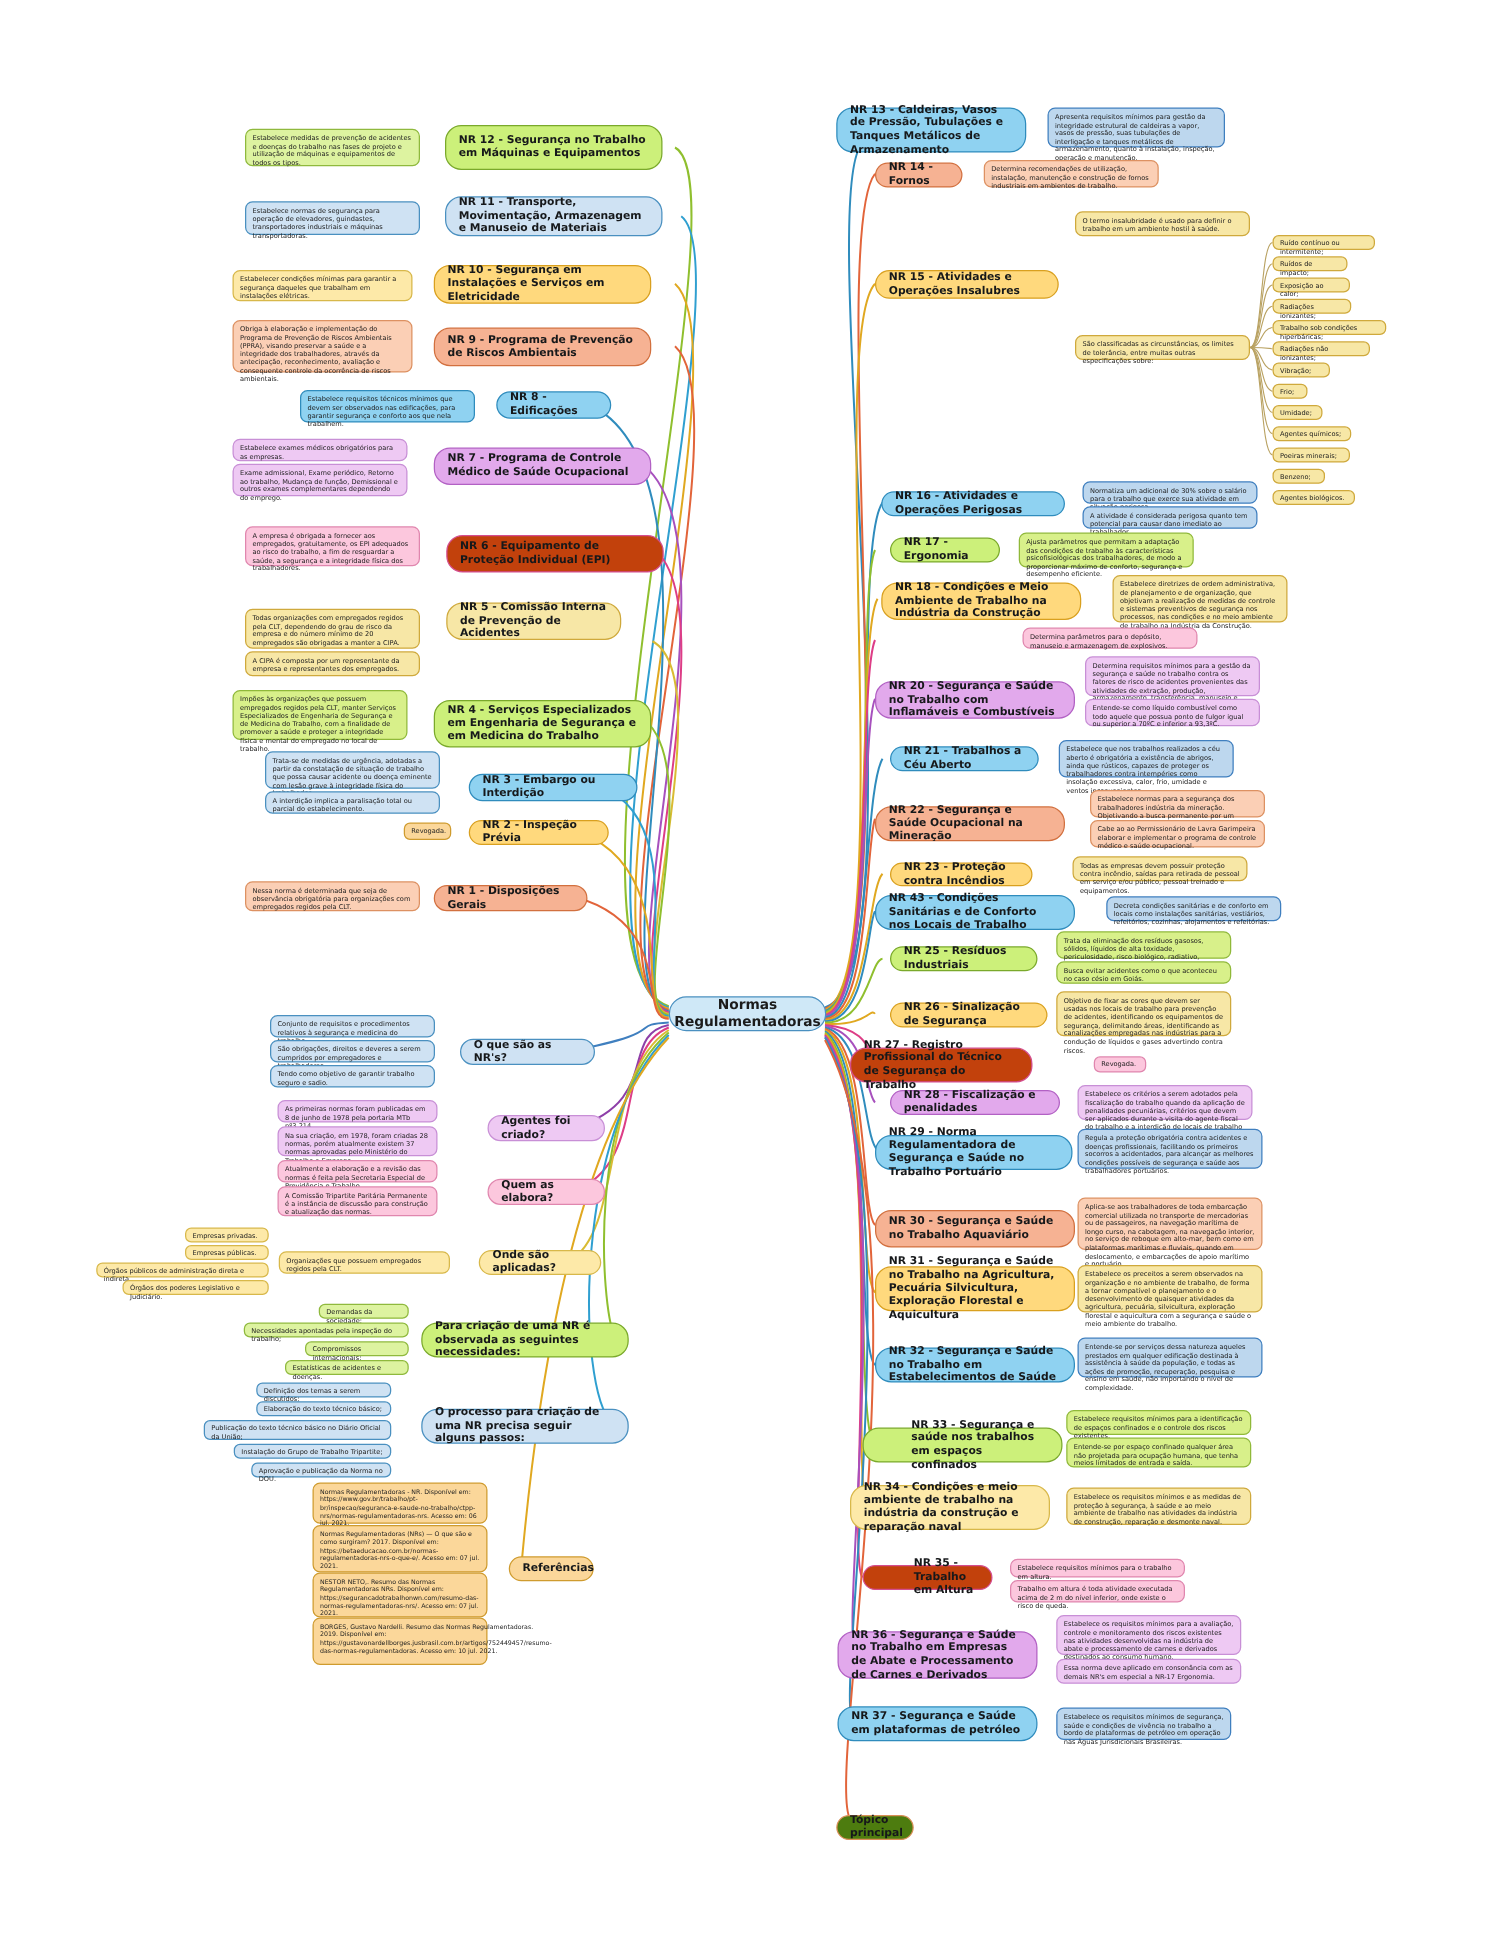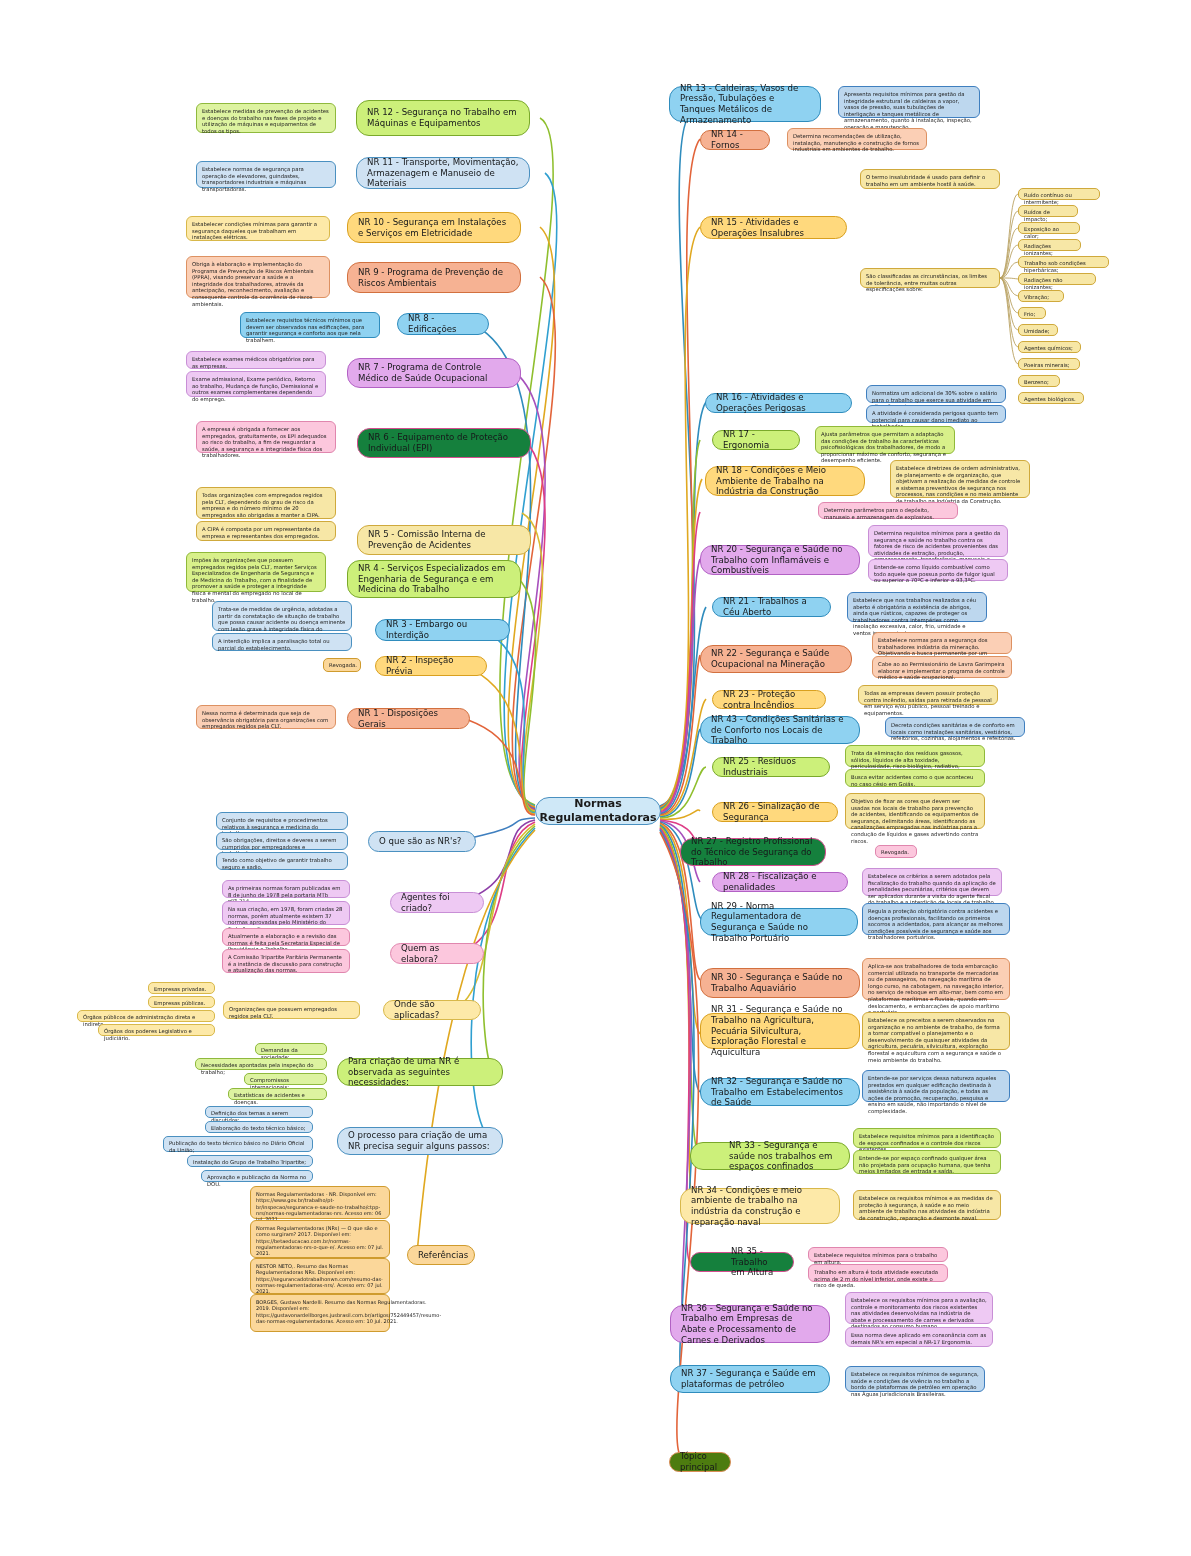--- a/index.html
+++ b/index.html
@@ -40,21 +40,21 @@
     background: #cfe8f7;
     border: 1px solid #4a90c0;
     padding: 6px 14px;
     justify-content: center;
     text-align: center;
   }
   
   .main {
     border-radius: 13px;
     font-size: 8.6px;
-    font-weight: 400;
+    font-weight: 700;
     color: #16181a;
     padding: 6px 10px;
   }
   
   .leaf {
     border-radius: 6px;
     font-size: 5.3px;
     font-weight: 400;
     color: #1d1d1d;
     padding: 4px 5px;
@@ -68,21 +68,21 @@
   }
   
   .c-blue    { background:#bdd7ee; border-color:#3f7fbf; }
   .c-blue2   { background:#cfe2f3; border-color:#4a90c0; }
   .c-green   { background:#ccf07a; border-color:#7aa92b; }
   .c-green2  { background:#ddf3a0; border-color:#8fb93d; }
   .c-yellow  { background:#ffd97d; border-color:#d9a01f; }
   .c-yellow2 { background:#fde9a8; border-color:#d8b84a; }
   .c-orange  { background:#f6b293; border-color:#d2703f; }
   .c-orange2 { background:#fbcfb5; border-color:#dd9162; }
-  .c-pink    { background:#15803d; border-color:#d44d8e; }
+  .c-pink    { background:#c2410c; border-color:#d44d8e; }
   .c-pink2   { background:#fcc7dd; border-color:#e086ae; }
   .c-purple  { background:#e2a9ec; border-color:#b261c4; }
   .c-purple2 { background:#eec9f3; border-color:#c88fd6; }
   .c-cyan    { background:#8fd2f1; border-color:#2f8cbd; }
   .c-cream   { background:#f7e7a6; border-color:#cfa93c; }
   .c-peach   { background:#4d7c0f; border-color:#d98e57; }
   .c-lime    { background:#d8f08a; border-color:#90b93a; }
   .c-tan     { background:#fbd79a; border-color:#d9a busy; }
   .c-tan     { background:#fbd79a; border-color:#cf9b2e; }
 </style>
@@ -207,21 +207,21 @@
     <span>Exame admissional, Exame periódico, Retorno ao trabalho, Mudança de função, Demissional e outros exames complementares dependendo do emprego.</span>
   </div>
 
   <div class="node main c-pink" style="left:357px; top:428px; width:174px; height:30px;">
     <span>NR 6 - Equipamento de Proteção Individual (EPI)</span>
   </div>
   <div class="node leaf c-pink2" style="left:196px; top:421px; width:140px; height:32px;">
     <span>A empresa é obrigada a fornecer aos empregados, gratuitamente, os EPI adequados ao risco do trabalho, a fim de resguardar a saúde, a segurança e a integridade física dos trabalhadores.</span>
   </div>
 
-  <div class="node main c-cream" style="left:357px; top:525px; width:174px; height:30px;border-radius:12px;">
+  <div class="node main c-cream" style="left:357px; top:482px; width:140px; height:30px;">
     <span>NR 5 - Comissão Interna de Prevenção de Acidentes</span>
   </div>
   <div class="node leaf c-cream" style="left:196px; top:487px; width:140px; height:32px;">
     <span>Todas organizações com empregados regidos pela CLT, dependendo do grau de risco da empresa e do número mínimo de 20 empregados são obrigadas a manter a CIPA.</span>
   </div>
   <div class="node leaf c-cream" style="left:196px; top:521px; width:140px; height:20px;">
     <span>A CIPA é composta por um representante da empresa e representantes dos empregados.</span>
   </div>
 
   <div class="node main c-green" style="left:347px; top:560px; width:174px; height:38px;">

